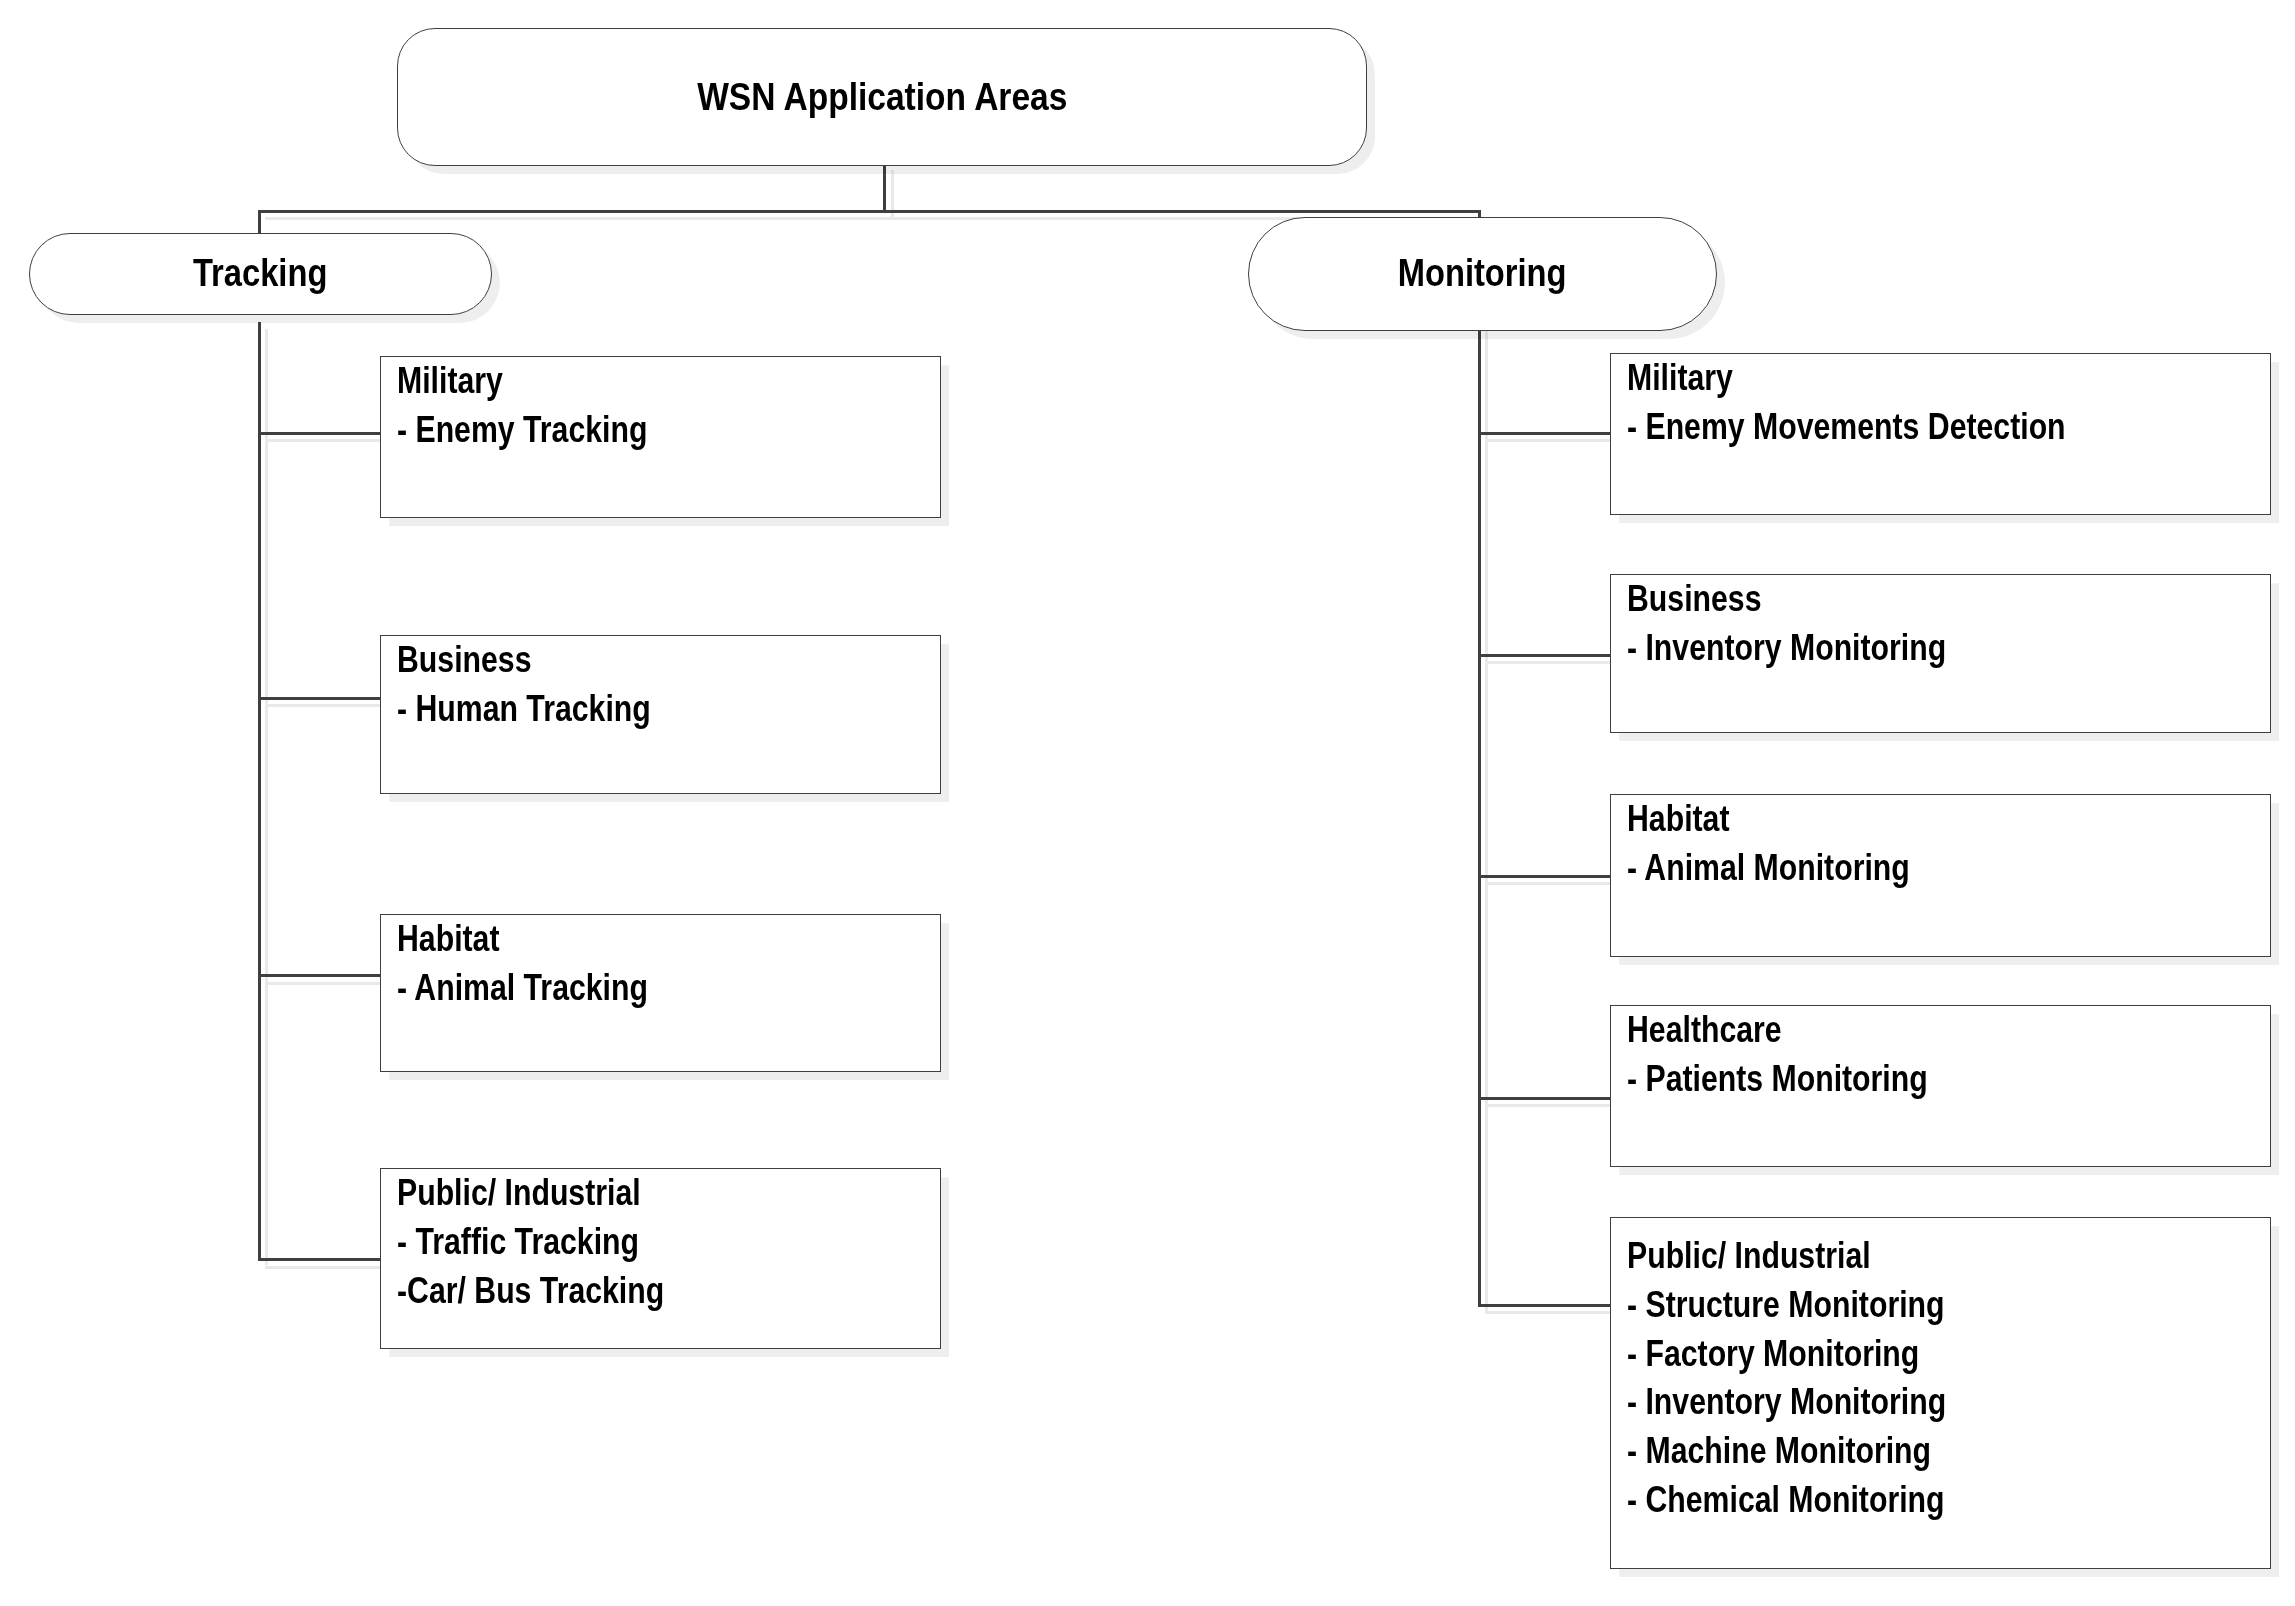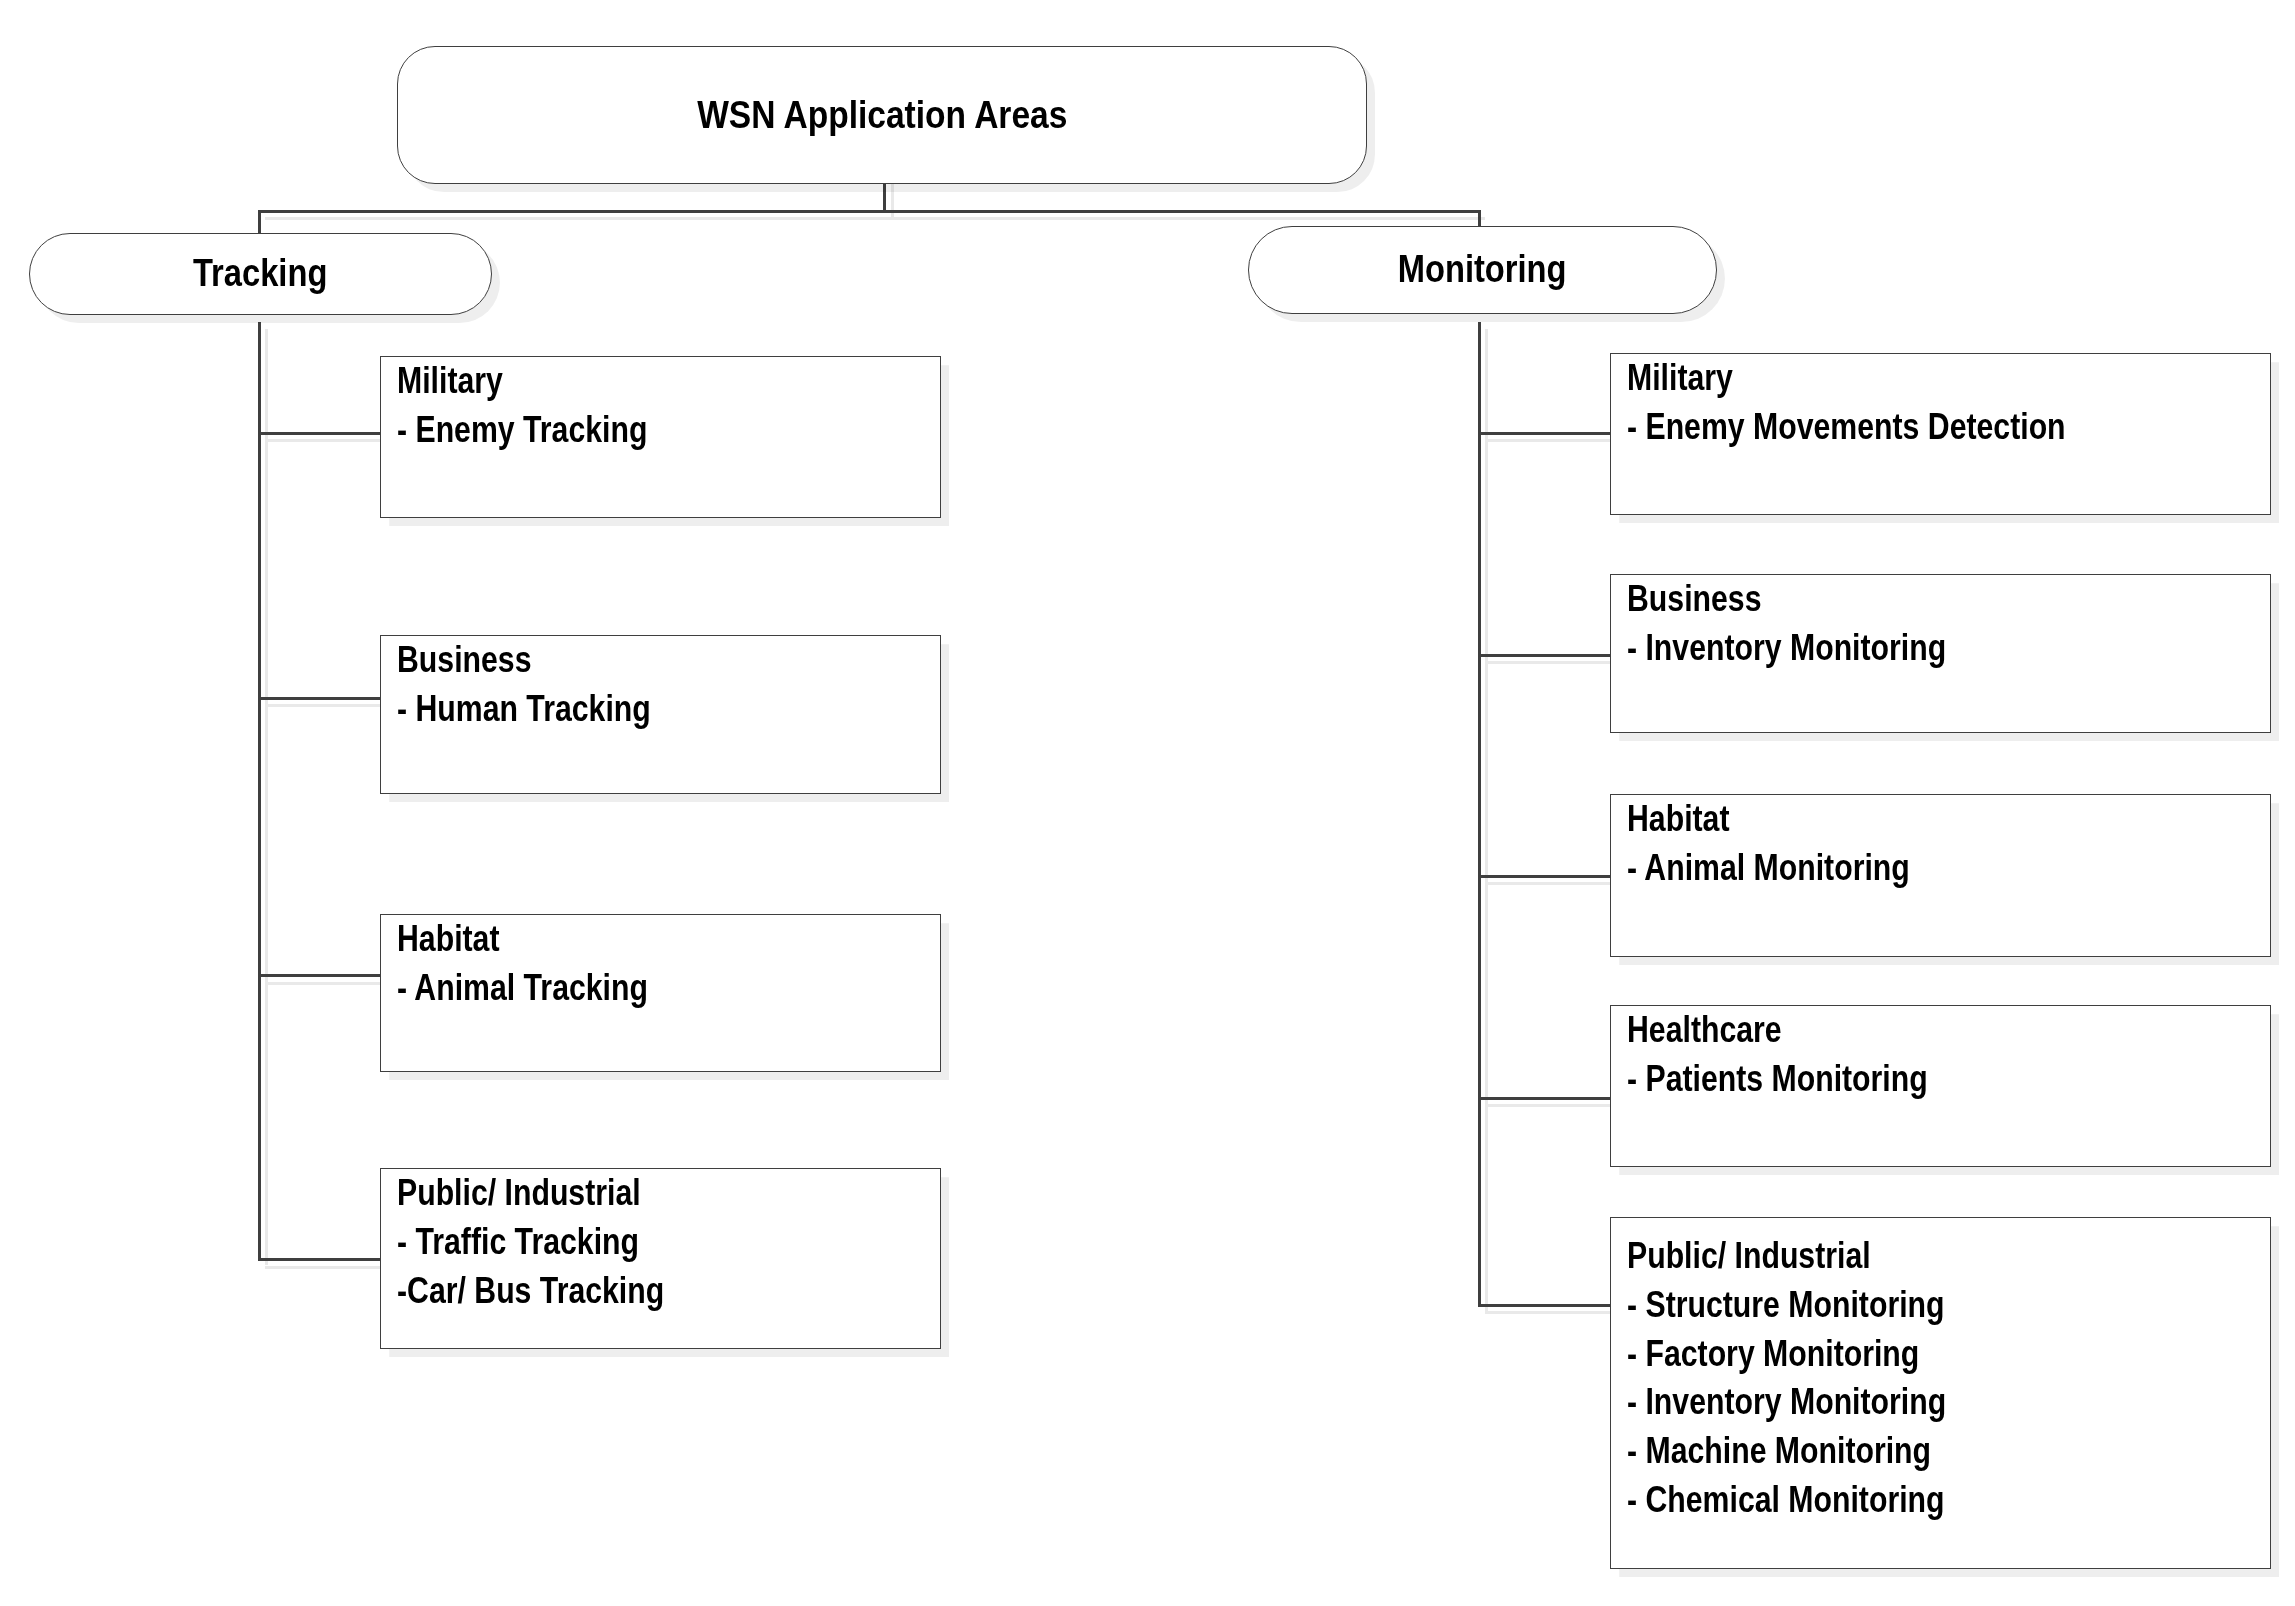--- a/index.html
+++ b/index.html
@@ -45,21 +45,20 @@
     display: flex;
     align-items: center;
     justify-content: center;
   }
 
   .node.rounded {
     border-radius: 38px;
     display: flex;
     align-items: center;
     justify-content: center;
-    margin-top: 18px;
   }
 
   .node.rect {
     border-radius: 0;
     display: flex;
     flex-direction: column;
     justify-content: flex-start;
     align-items: flex-start;
   }
 
@@ -147,21 +146,21 @@
   <div class="conn h" style="left:1478px; top:1304px; width:132px;"></div>
 
   <div class="node rounded" style="left:397px; top:28px; width:970px; height:138px;">
     <div class="ttl">WSN Application Areas</div>
   </div>
 
   <div class="node pill" style="left:29px; top:233px; width:463px; height:82px;align-items:center;">
     <div class="pilltxt">Tracking</div>
   </div>
 
-  <div class="node pill" style="left:1248px; top:226px; width:469px; height:88px;">
+  <div class="node pill" style="left:1248px; top:217px; width:469px; height:114px;">
     <div class="pilltxt">Monitoring</div>
   </div>
 
   <div class="node rect pad" style="left:380px; top:356px; width:561px; height:162px;">
     <div class="line">Military</div>
     <div class="line">- Enemy Tracking</div>
   </div>
 
   <div class="node rect pad" style="left:380px; top:635px; width:561px; height:159px;">
     <div class="line">Business</div>

